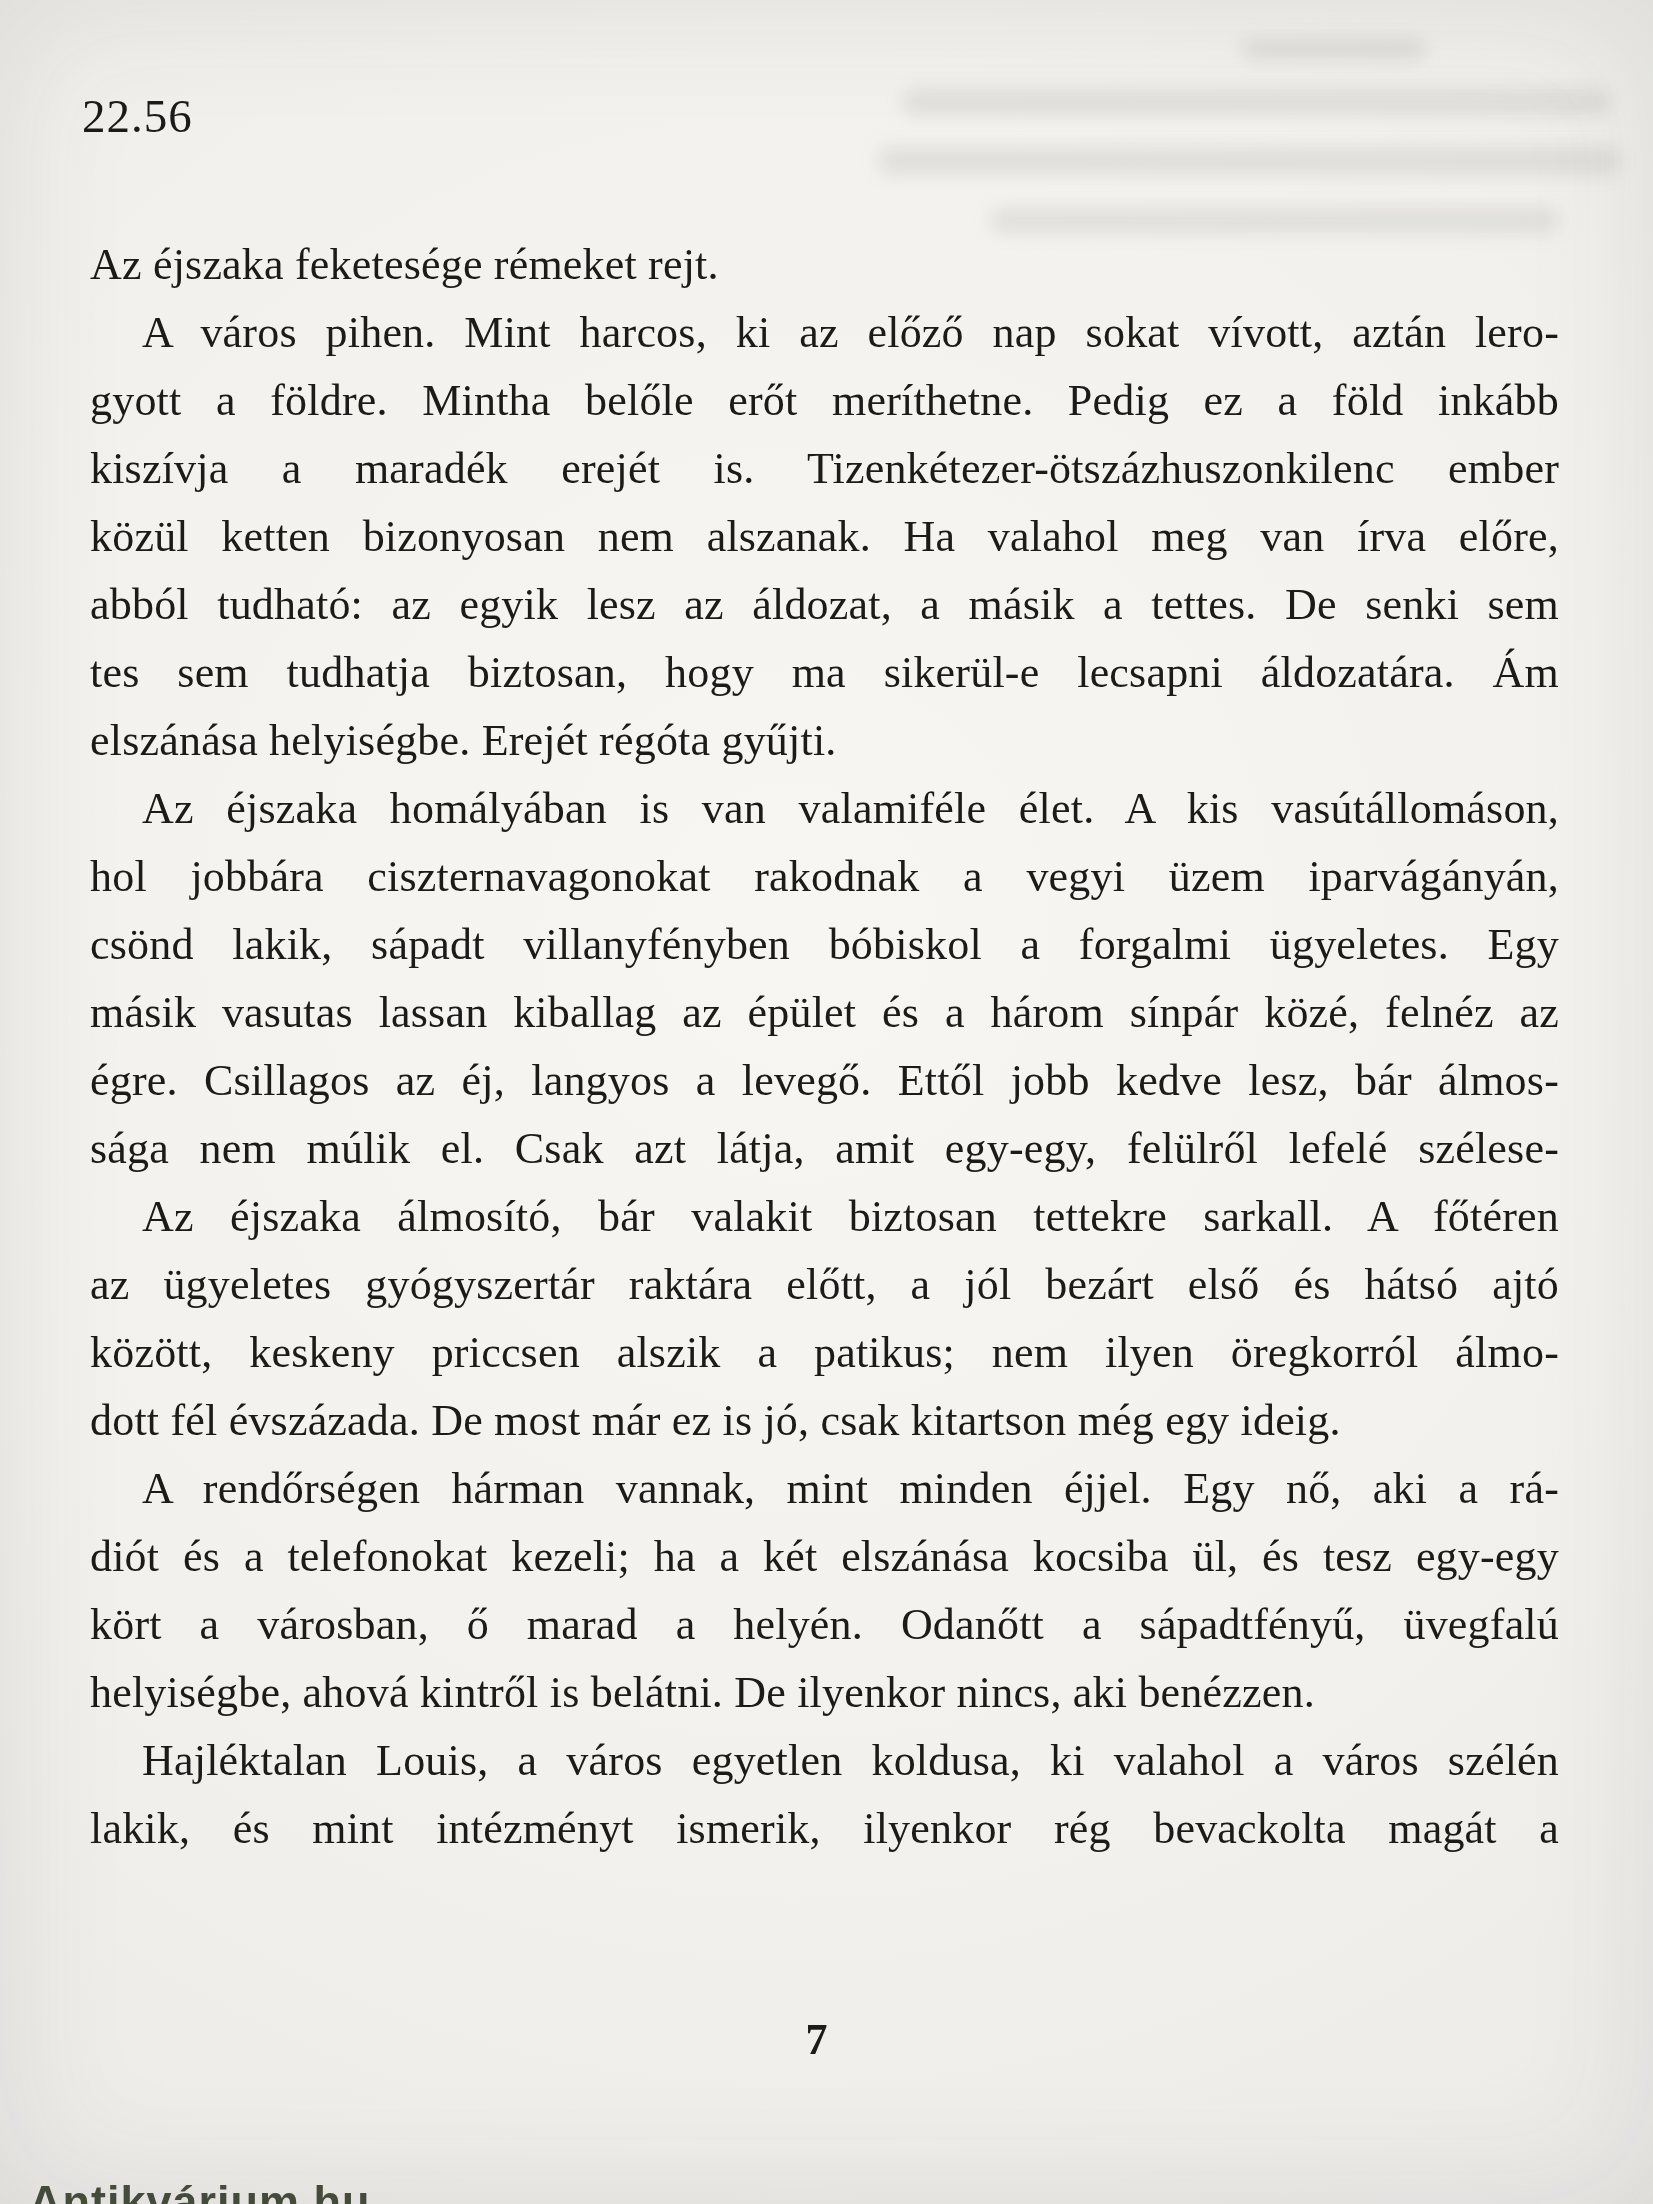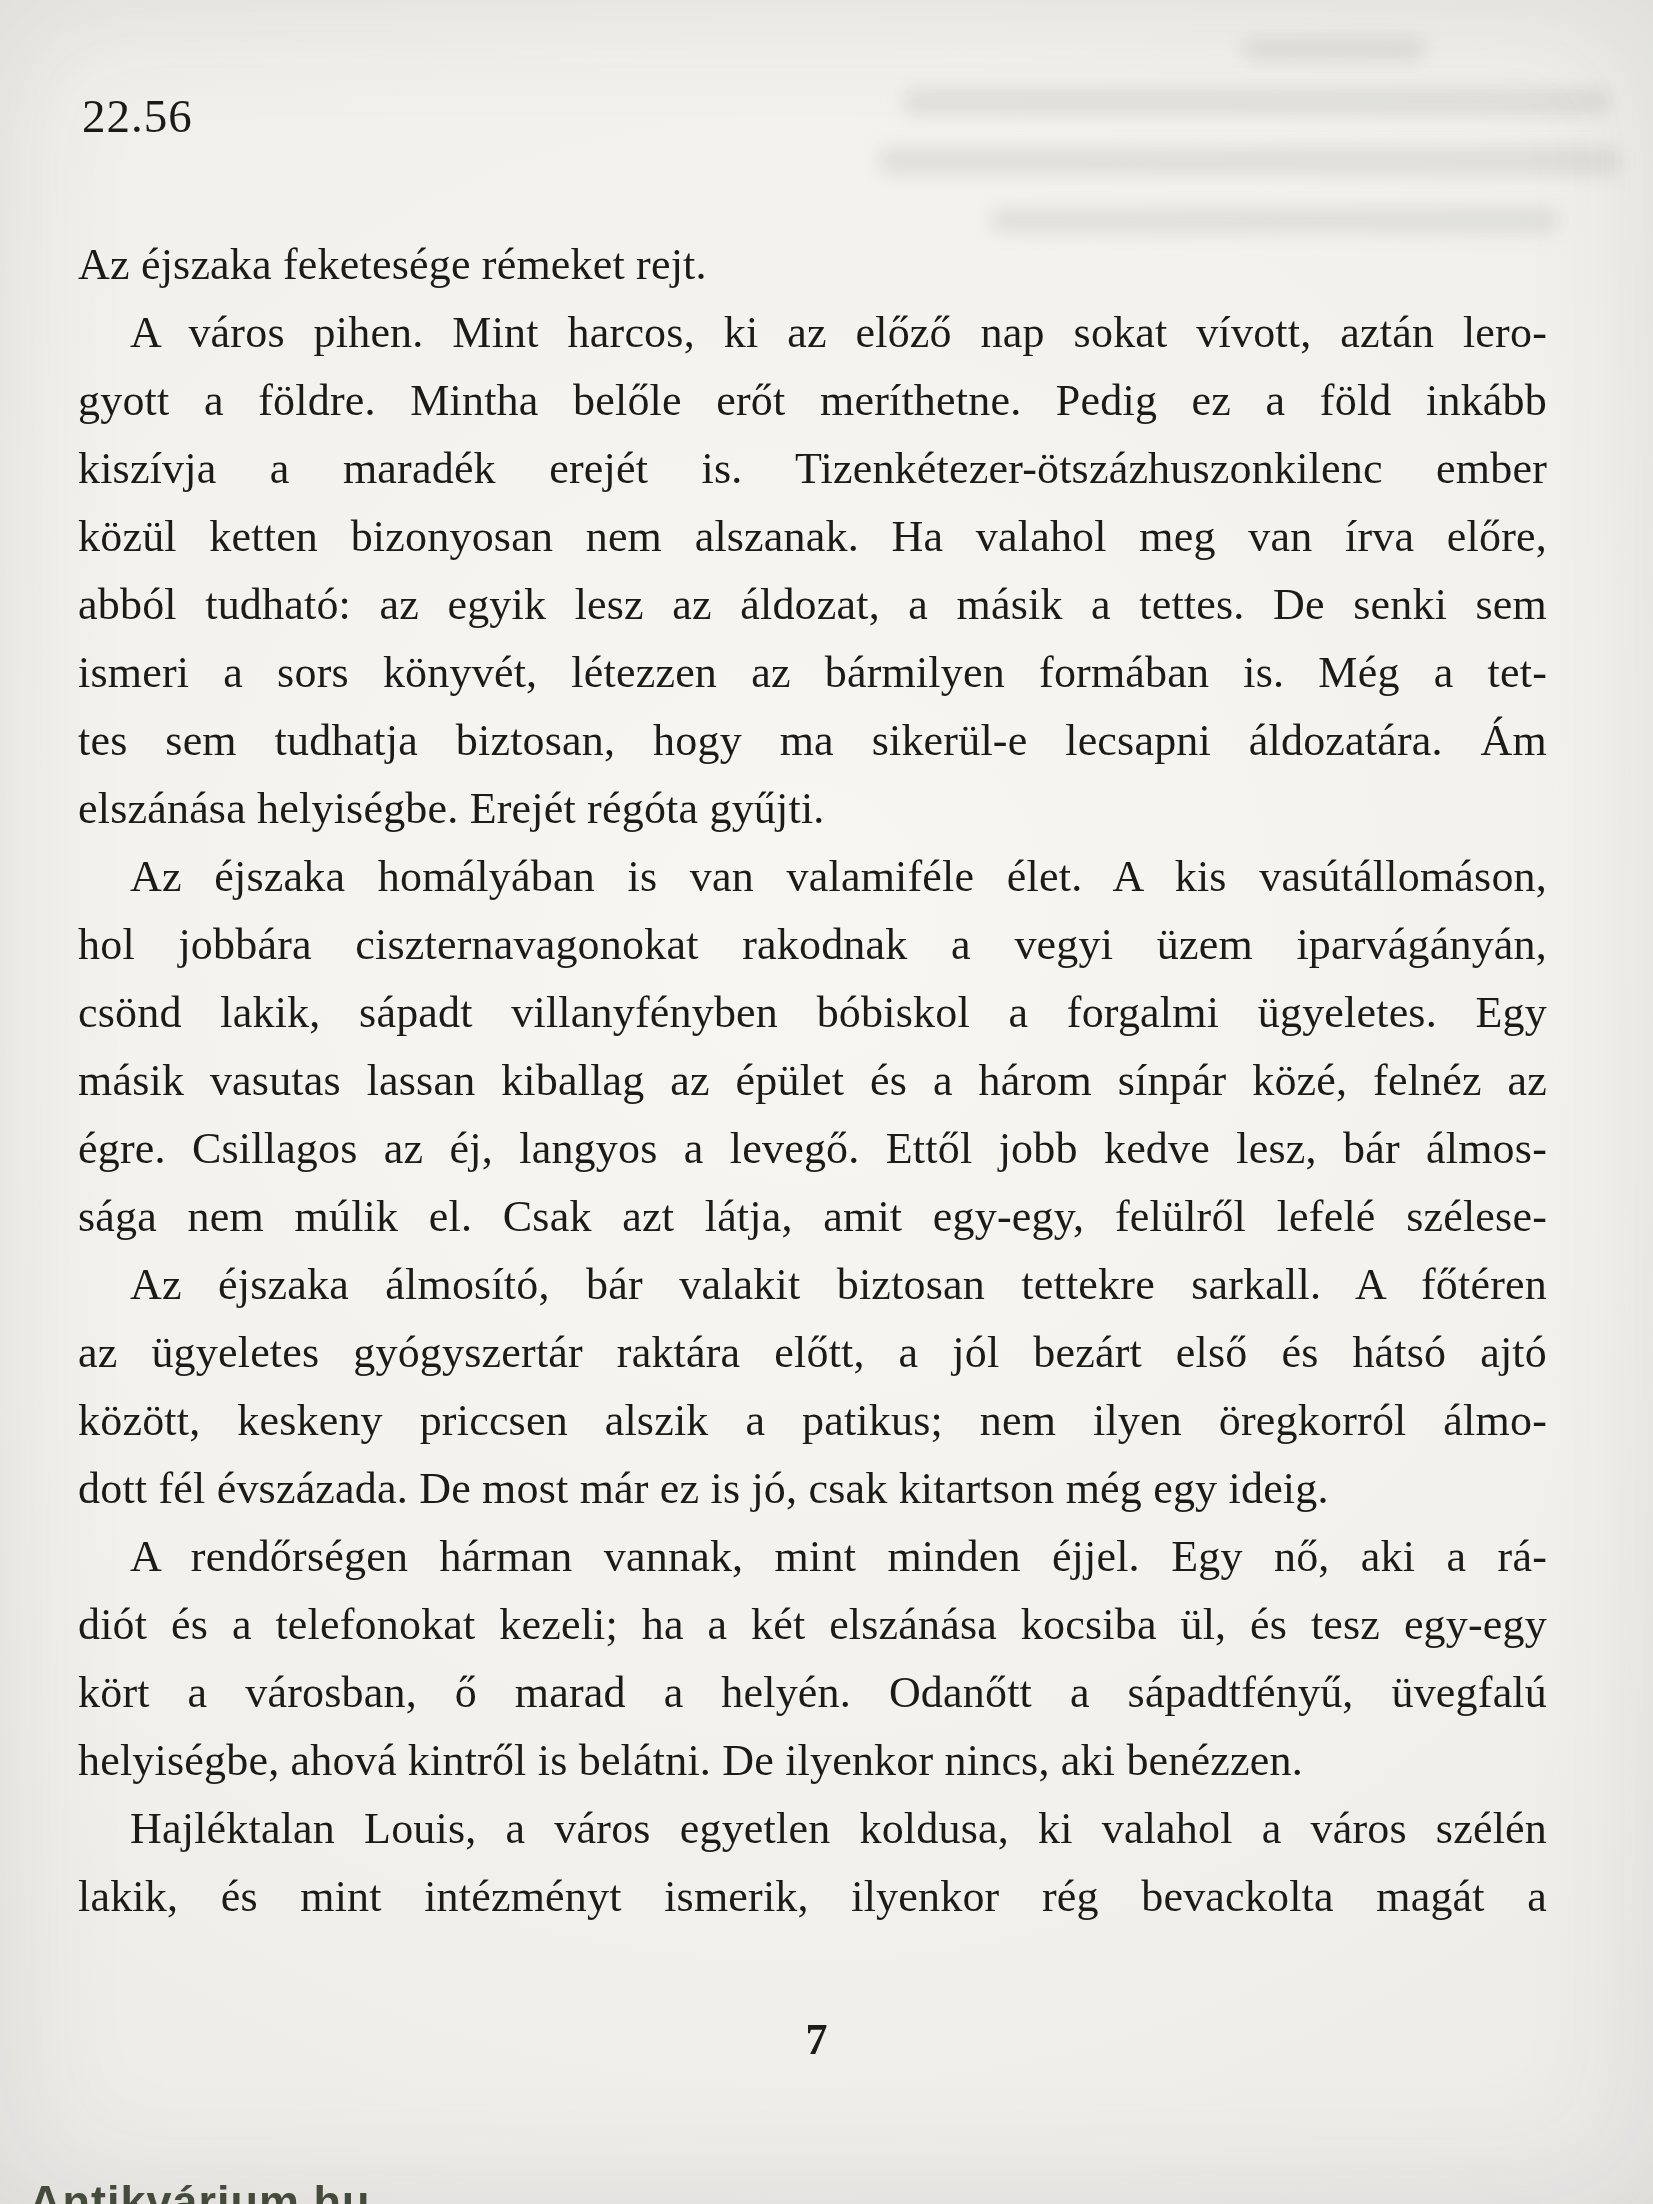--- a/index.html
+++ b/index.html
@@ -35,21 +35,21 @@
     position: absolute;
     left: 82px;
     top: 89px;
     font-size: 47px;
     font-weight: 400;
     letter-spacing: 1px;
   }
 
   .body-text {
     position: absolute;
-    left: 78px;
+    left: 90px;
     top: 231px;
     width: 1469px;
   }
   .line {
     font-size: 44px;
     line-height: 68px;
     height: 68px;
     text-align: justify;
     text-align-last: justify;
     letter-spacing: 0.2px;
@@ -96,21 +96,20 @@
 
   <div class="time-heading">22.56</div>
 
   <div class="body-text">
       <div class="line end">Az éjszaka feketesége rémeket rejt.</div>
       <div class="line indent">A város pihen. Mint harcos, ki az előző nap sokat vívott, aztán lero-</div>
       <div class="line">gyott a földre. Mintha belőle erőt meríthetne. Pedig ez a föld inkább</div>
       <div class="line">kiszívja a maradék erejét is. Tizenkétezer-ötszázhuszonkilenc ember</div>
       <div class="line">közül ketten bizonyosan nem alszanak. Ha valahol meg van írva előre,</div>
       <div class="line">abból tudható: az egyik lesz az áldozat, a másik a tettes. De senki sem</div>
-      <div class="line">ismeri a sors könyvét, létezzen az bármilyen formában is. Még a tet-</div>
       <div class="line">tes sem tudhatja biztosan, hogy ma sikerül-e lecsapni áldozatára. Ám</div>
       <div class="line end">elszánása helyiségbe. Erejét régóta gyűjti.</div>
       <div class="line indent">Az éjszaka homályában is van valamiféle élet. A kis vasútállomáson,</div>
       <div class="line">hol jobbára ciszternavagonokat rakodnak a vegyi üzem iparvágányán,</div>
       <div class="line">csönd lakik, sápadt villanyfényben bóbiskol a forgalmi ügyeletes. Egy</div>
       <div class="line">másik vasutas lassan kiballag az épület és a három sínpár közé, felnéz az</div>
       <div class="line">égre. Csillagos az éj, langyos a levegő. Ettől jobb kedve lesz, bár álmos-</div>
       <div class="line">sága nem múlik el. Csak azt látja, amit egy-egy, felülről lefelé szélese-</div>
       <div class="line indent">Az éjszaka álmosító, bár valakit biztosan tettekre sarkall. A főtéren</div>
       <div class="line">az ügyeletes gyógyszertár raktára előtt, a jól bezárt első és hátsó ajtó</div>

